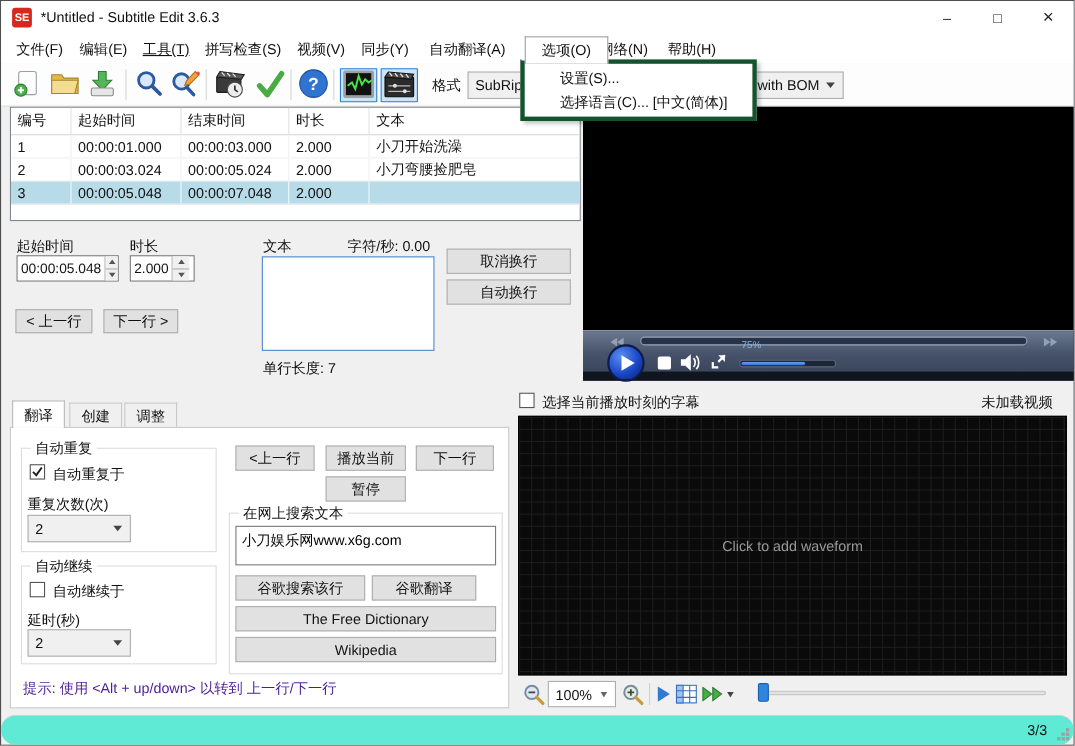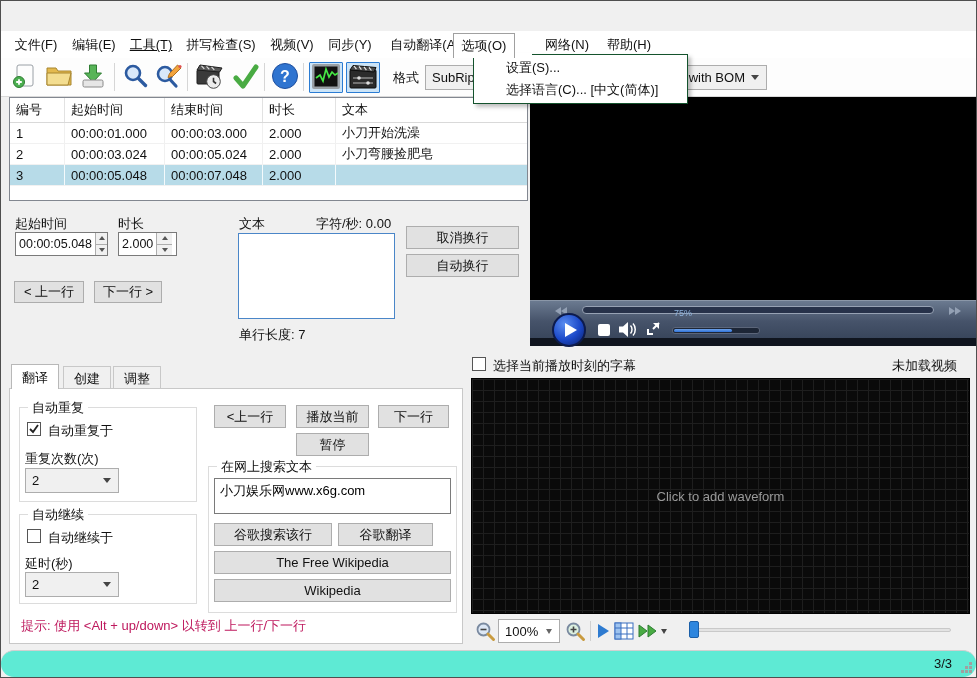--- a/index.html
+++ b/index.html
@@ -11,21 +11,21 @@
   .titlebar{position:absolute;left:0;top:0;width:100%;height:30px;background:#fff;display:flex;align-items:center;}
   .app-icon{position:absolute;left:10px;top:6px;width:18px;height:18px;background:#d8271c;border-radius:3px;color:#fff;font-size:10px;font-weight:bold;display:flex;align-items:center;justify-content:center;}
   .title-text{position:absolute;left:36px;top:0;height:30px;line-height:30px;font-size:13px;}
   .win-btns{position:absolute;right:0;top:0;height:30px;display:flex;}
   .win-btn{width:46px;height:30px;display:flex;align-items:center;justify-content:center;font-size:13px;color:#222;}
 
   
   .menubar{position:absolute;left:0;top:30px;width:100%;height:27px;background:#fff;}
   .menu-item{position:absolute;top:2px;height:23px;line-height:23px;text-align:center;}
   .menu-item.open{top:2px;height:25px;background:#fff;border:1px solid #a0a0a0;border-bottom:none;z-index:60;}
-  .menu-dropdown{position:absolute;left:472px;top:53px;width:215px;background:#fff;border:1px solid #14532d;box-shadow:3px 3px 4px rgba(0,0,0,.25);z-index:55;padding:2px 0;}
+  .menu-dropdown{position:absolute;left:472px;top:53px;width:215px;background:#fff;border:4px solid #14532d;box-shadow:3px 3px 4px rgba(0,0,0,.25);z-index:55;padding:2px 0;}
   .menu-dd-item{height:22px;line-height:22px;padding-left:32px;white-space:nowrap;}
   .dd-patch{position:absolute;left:473px;top:52px;width:58px;height:2px;background:#fff;z-index:56;}
 
   
   .toolbar{position:absolute;left:0;top:57px;width:100%;height:39px;background:#fdfdfd;border-bottom:1px solid #d9d9d9;}
   .tb-btn{position:absolute;top:4px;width:32px;height:31px;display:flex;align-items:center;justify-content:center;}
   .tb-sep{position:absolute;top:5px;width:1px;height:28px;background:#d6d6d6;}
   .tb-toggle{border:1px solid #2b7cd3;background:#cce4f7;border-radius:1px;}
   .tb-label{position:absolute;top:11px;font-size:13px;}
   .combo{position:absolute;background:#f0f0f0;border:1px solid #adadad;display:flex;align-items:center;font-size:13px;}
@@ -67,48 +67,57 @@
   .vol-label{position:absolute;left:144px;top:7px;font-size:9px;color:#8fb4dd;}
   .pl-strip{position:absolute;left:0;top:241px;width:448px;height:8px;background:#10151f;}
 
   
   .tab{position:absolute;height:23px;padding:0 10px;line-height:23px;background:#f0f0f0;border:1px solid #c8c8c8;border-bottom:none;}
   .tab.active{background:#fff;height:25px;top:363px;z-index:2;line-height:25px;border-color:#b8b8b8;}
   .tabpage{position:absolute;left:8px;top:387px;width:454px;height:256px;background:#fff;border:1px solid #c8c8c8;}
   .gbox{position:absolute;border:1px solid #dcdcdc;}
   .gbox-title{position:absolute;top:-9px;left:8px;background:#fff;padding:0 4px;font-size:13px;white-space:nowrap;}
   .cbx{position:absolute;width:14px;height:14px;background:#fff;border:1px solid #555;}
-  .hint{position:absolute;color:#be185d;font-size:13px;white-space:nowrap;}
+  .hint{position:absolute;color:#4c1d95;font-size:13px;white-space:nowrap;}
   .textbox{position:absolute;background:#fff;border:1px solid #7a7a7a;font-size:13px;padding:3px 5px;resize:none;outline:none;}
 
   
   .waveform{position:absolute;left:470px;top:377px;width:499px;height:236px;background:#0a0a0a;background-image:linear-gradient(#1e1e1e 1px,transparent 1px),linear-gradient(90deg,#1e1e1e 1px,transparent 1px);background-size:11px 11px;border:1px solid #000;display:flex;align-items:center;justify-content:center;}
   .wf-text{color:#9a9a9a;font-size:13px;}
   .slider-groove{position:absolute;height:4px;background:#e3e3e3;border:1px solid #c9c9c9;border-radius:2px;}
   .slider-thumb{position:absolute;width:10px;height:17px;background:#2e86de;border:1px solid #1b5fa8;border-radius:2px;}
 
   
   .statusbar{position:absolute;left:0;top:649px;width:100%;height:27px;background:#5eead4;border-top:1px solid #d0d0d0;border-radius:13px;}
   .grip{position:absolute;right:4px;bottom:4px;width:3px;height:3px;background:#a0a0a0;box-shadow:-4px 0 #a0a0a0,0 -4px #a0a0a0,-8px 0 #a0a0a0,0 -8px #a0a0a0,-4px -4px #a0a0a0;}
 </style>
 </head>
 <body>
 
 <div id="app">
 
+  <div class="titlebar">
+    <div class="app-icon">SE</div>
+    <div class="title-text">*Untitled - Subtitle Edit 3.6.3</div>
+    <div class="win-btns">
+      <div class="win-btn">–</div>
+      <div class="win-btn">□</div>
+      <div class="win-btn">✕</div>
+    </div>
+  </div>
 
   <div class="menubar">
     <div class="menu-item" style="left:6px;width:58px;">文件(F)</div>
     <div class="menu-item" style="left:64px;width:58px;">编辑(E)</div>
     <div class="menu-item" style="left:122px;width:56px;text-decoration:underline;">工具(T)</div>
     <div class="menu-item" style="left:178px;width:84px;">拼写检查(S)</div>
     <div class="menu-item" style="left:262px;width:58px;">视频(V)</div>
     <div class="menu-item" style="left:320px;width:58px;">同步(Y)</div>
     <div class="menu-item" style="left:378px;width:92px;">自动翻译(A)</div>
-    <div class="menu-item open" style="left:452px;width:62px;">选项(O)</div>
+    <div class="menu-item open" style="left:476px;width:76px;">选项(O)</div>
     <div class="menu-item" style="left:536px;width:60px;">网络(N)</div>
     <div class="menu-item" style="left:598px;width:60px;">帮助(H)</div>
   </div>
 
   <div class="toolbar">
     <div class="tb-btn" style="left:8px;">
       <span><svg width="26" height="26" viewBox="0 0 26 26">
             <rect x="5" y="2" width="16" height="21" rx="2" fill="#fdfdfd" stroke="#9aa0a6"></rect>
             <circle cx="7" cy="19" r="5.5" fill="#4caf50" stroke="#2e7d32"></circle>
             <path d="M7 16.2v5.6M4.2 19h5.6" stroke="#fff" stroke-width="1.8"></path>
@@ -332,21 +341,21 @@
   <div class="btn" style="left:295px;top:404px;width:73px;height:23px;">播放当前</div>
   <div class="btn" style="left:377px;top:404px;width:71px;height:23px;">下一行</div>
   <div class="btn" style="left:295px;top:432px;width:73px;height:23px;">暂停</div>
 
   <div class="gbox" style="left:207px;top:465px;width:249px;height:147px;background:#fff;">
     <div class="gbox-title">在网上搜索文本</div>
   </div>
   <textarea class="textbox" style="left: 213px; top: 477px; width: 237px; height: 36px;">小刀娱乐网www.x6g.com</textarea>
   <div class="btn" style="left:213px;top:522px;width:118px;height:23px;">谷歌搜索该行</div>
   <div class="btn" style="left:337px;top:522px;width:95px;height:23px;">谷歌翻译</div>
-  <div class="btn" style="left:213px;top:550px;width:237px;height:23px;">The Free Wikipedia</div>
+  <div class="btn" style="left:213px;top:550px;width:237px;height:23px;">The Free Dictionary</div>
   <div class="btn" style="left:213px;top:578px;width:237px;height:23px;">Wikipedia</div>
   <div class="hint" style="left:20px;top:616px;">提示: 使用 &lt;Alt + up/down&gt; 以转到 上一行/下一行</div>
 
   <div class="cbx" style="left:471px;top:356px;"></div>
   <div class="lbl" style="left:492px;top:356px;">选择当前播放时刻的字幕</div>
   <div class="lbl" style="left:891px;top:356px;">未加载视频</div>
 
   <div class="waveform">
     <span class="wf-text">Click to add waveform</span>
   </div>

